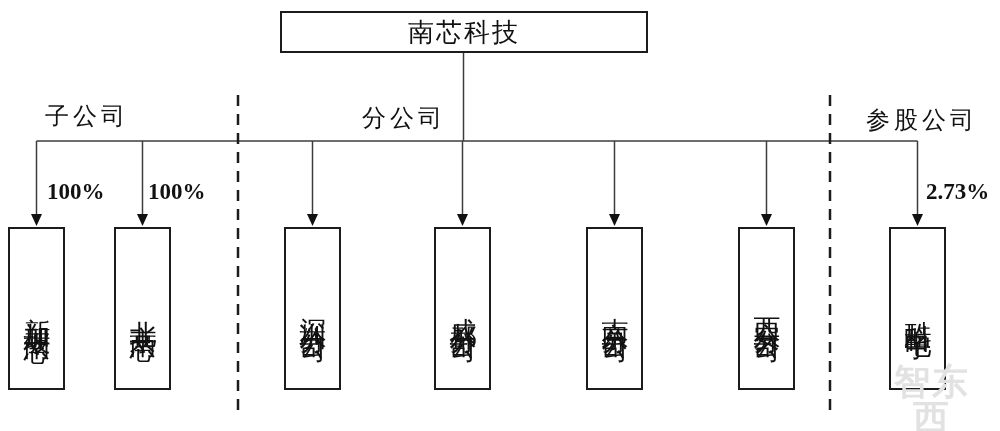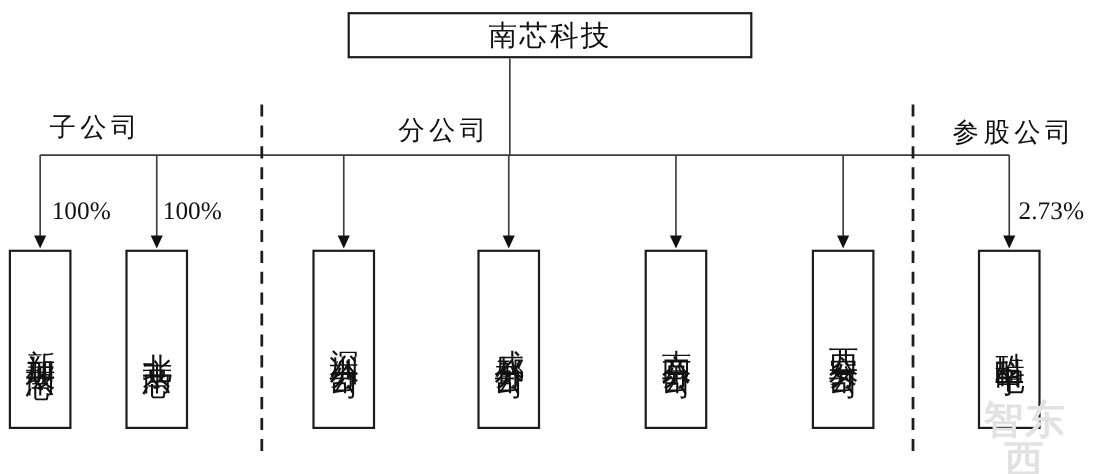--- a/index.html
+++ b/index.html
@@ -22,34 +22,34 @@
     width: 368px; height: 42px;
     box-sizing: border-box;
     border: 2px solid #1c1c1c;
     background: #ffffff;
     display: flex;
     align-items: center;
     justify-content: center;
     font-size: 26px;
     letter-spacing: 2px;
     color: #111111;
-    margin-left: 36px;
   }
   .section-label {
     position: absolute;
     font-size: 24px;
     letter-spacing: 4px;
     color: #111111;
     white-space: nowrap;
   }
   .pct-label {
     position: absolute;
     font-size: 23px;
     color: #111111;
     white-space: nowrap;
+    font-weight: bold;
   }
   .node-box {
     position: absolute;
     top: 227px;
     width: 57px; height: 163px;
     box-sizing: border-box;
     border: 2px solid #1c1c1c;
     background: #ffffff;
     display: flex;
     align-items: center;

